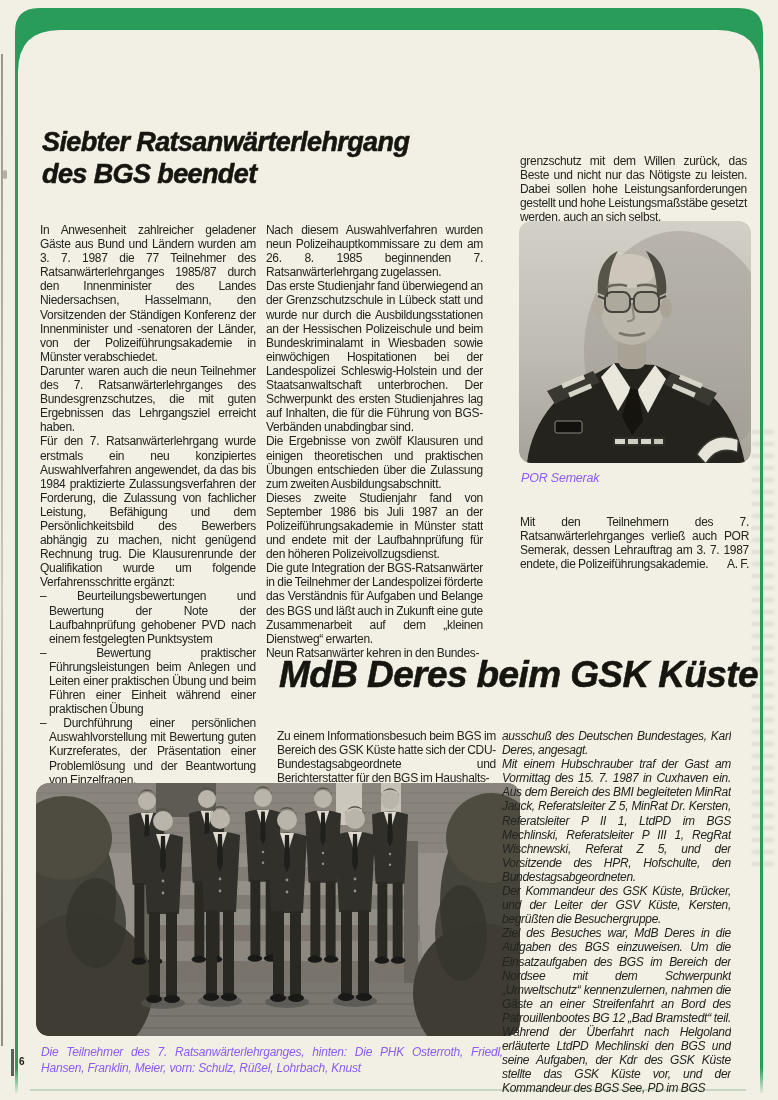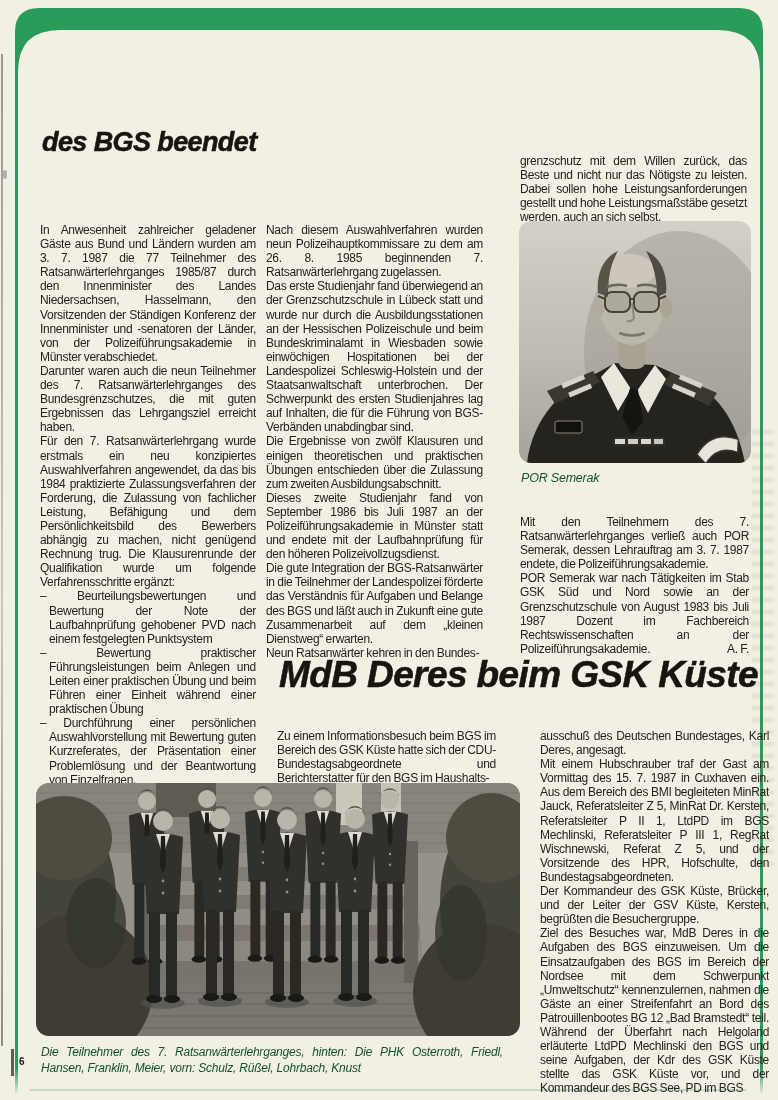--- a/index.html
+++ b/index.html
@@ -17,21 +17,21 @@
   .body-text p { margin:0; }
   .body-text p.hang { padding-left:9px; text-indent:-9px; }
   .headline {
     font-style:italic; font-weight:bold; letter-spacing:-0.6px;
     color:#16150f; -webkit-text-stroke:0.55px #16150f;
   }
   #headline1 { left:42px; top:126px; width:470px; font-size:27px; line-height:32px; }
   #headline2 { left:279px; top:658px; width:480px; font-size:37px; line-height:33px; }
   .caption {
     font-style:italic; font-size:12px; line-height:16px; letter-spacing:-0.2px;
-    color:#14532d; text-align:justify;
+    color:#8b5cf6; text-align:justify;
   }
   #portrait-caption { left:521px; top:470px; width:228px; text-align:left; font-size:12.5px; }
   #page-num { left:19px; top:1056px; font-size:10px; font-weight:bold; color:#1c1c18; }
   .author-line { text-align:right; margin-top:-14.1px; }
   .photo-frame { border-radius:12px; display:block; }
   
   #scan-edge-left { left:1px; top:54px; width:2px; height:992px;
      background:linear-gradient(180deg, rgba(44,44,38,.45), rgba(44,44,38,.2) 55%, rgba(44,44,38,.5)); }
   #scan-mark-bl { left:11px; top:1049px; width:3px; height:27px; background:#2f2e29; opacity:.75; }
   #scan-mark-tl { left:3px; top:170px; width:4px; height:9px; background:rgba(62,62,55,.35); border-radius:2px; }
@@ -57,20 +57,21 @@
   <div class="abs" id="frame-fade-l"></div>
   <div class="abs" id="frame-fade-r"></div>
   <div class="abs" id="frame-bottom-line"></div>
 
   <div class="abs" id="scan-edge-left"></div>
   <div class="abs" id="scan-mark-bl"></div>
   <div class="abs" id="scan-mark-tl"></div>
   <div class="abs bleed" style="left:752px;top:430px;width:22px;height:440px;"></div>
 
   <div class="abs headline" id="headline1">
+    <div>Siebter Ratsanwärterlehrgang</div>
     <div>des BGS beendet</div>
   </div>
 
   <div class="abs body-text" style="left:40px;top:199px;width:216px;height:586px;overflow:hidden;">
     <p>In Anwesenheit zahlreicher geladener Gäste aus Bund und Ländern wurden am 3. 7. 1987 die 77 Teilnehmer des Ratsanwärterlehrganges 1985/87 durch den Innenminister des Landes Niedersachsen, Hasselmann, den Vorsitzenden der Ständigen Konferenz der Innenminister und -senatoren der Länder, von der Polizeiführungsakademie in Münster verabschiedet.</p>
     <p>Darunter waren auch die neun Teilnehmer des 7. Ratsanwärterlehrganges des Bundesgrenzschutzes, die mit guten Ergebnissen das Lehrgangsziel erreicht haben.</p>
     <p>Für den 7. Ratsanwärterlehrgang wurde erstmals ein neu konzipiertes Auswahlverfahren angewendet, da das bis 1984 praktizierte Zulassungsverfahren der Forderung, die Zulassung von fachlicher Leistung, Befähigung und dem Persönlichkeitsbild des Bewerbers abhängig zu machen, nicht genügend Rechnung trug. Die Klausurenrunde der Qualifikation wurde um folgende Verfahrensschritte ergänzt:</p>
     <p class="hang">– Beurteilungsbewertungen und Bewertung der Note der Laufbahnprüfung gehobener PVD nach einem festgelegten Punktsystem</p>
     <p class="hang">– Bewertung praktischer Führungsleistungen beim Anlegen und Leiten einer praktischen Übung und beim Führen einer Einheit während einer praktischen Übung</p>
     <p class="hang">– Durchführung einer persönlichen Auswahlvorstellung mit Bewertung guten Kurzreferates, der Präsentation einer Problemlösung und der Beantwortung von Einzelfragen.</p>
@@ -154,21 +155,20 @@
       <g transform="rotate(-20 198 224)">
         <path d="M176,226 Q198,208 220,226 L215,238 Q198,224 181,238 Z" fill="#e7e4d9" stroke="#3a3832" stroke-width="1.5"></path>
       </g>
     </g>
   </svg>
 
   <div class="abs caption" id="portrait-caption">POR Semerak</div>
 
   <div class="abs body-text" style="left:520px;top:491px;width:229px;">
     <p>Mit den Teilnehmern des 7. Ratsanwärterlehrganges verließ auch POR Semerak, dessen Lehrauftrag am 3. 7. 1987 endete, die Polizeiführungsakademie.</p>
-    <p>POR Semerak war nach Tätigkeiten im Stab GSK Süd und Nord sowie an der Grenzschutzschule von August 1983 bis Juli 1987 Dozent im Fachbereich Rechtswissenschaften an der Polizeiführungsakademie.</p>
     <div class="author-line">A. F.</div>
   </div>
 
   <div class="abs headline" id="headline2">MdB Deres beim GSK Küste</div>
 
   <div class="abs body-text" style="left:277px;top:705px;width:219px;">
     <p>Zu einem Informationsbesuch beim BGS im Bereich des GSK Küste hatte sich der CDU-Bundestagsabgeordnete und Berichterstatter für den BGS im Haushalts-</p>
   </div>
 
   <svg class="abs photo-frame" style="left:36px;top:783px" width="484" height="253" viewBox="0 0 484 253">
@@ -261,20 +261,20 @@
       <rect width="484" height="253" fill="#ffffff" opacity="0.05"></rect>
     </g>
   </svg>
 
   <div class="abs caption" style="left:41px;top:1044px;width:462px;">
     <span>Die Teilnehmer des 7. Ratsanwärterlehrganges, hinten: Die PHK Osterroth, Friedl, Hansen, Franklin, Meier, vorn: Schulz, Rüßel, Lohrbach, Knust</span>
   </div>
 
   <div class="abs" id="page-num">6</div>
 
-  <div class="abs body-text" style="left:540px;top:705px;width:229px;height:372px;overflow:hidden;">
+  <div class="abs body-text" style="left:502px;top:705px;width:229px;height:372px;overflow:hidden;font-style:italic;">
     <p>ausschuß des Deutschen Bundestages, Karl Deres, angesagt.</p>
     <p>Mit einem Hubschrauber traf der Gast am Vormittag des 15. 7. 1987 in Cuxhaven ein. Aus dem Bereich des BMI begleiteten MinRat Jauck, Referatsleiter Z 5, MinRat Dr. Kersten, Referatsleiter P II 1, LtdPD im BGS Mechlinski, Referatsleiter P III 1, RegRat Wischnewski, Referat Z 5, und der Vorsitzende des HPR, Hofschulte, den Bundestagsabgeordneten.</p>
     <p>Der Kommandeur des GSK Küste, Brücker, und der Leiter der GSV Küste, Kersten, begrüßten die Besuchergruppe.</p>
     <p>Ziel des Besuches war, MdB Deres in die Aufgaben des BGS einzuweisen. Um die Einsatzaufgaben des BGS im Bereich der Nordsee mit dem Schwerpunkt „Umweltschutz“ kennenzulernen, nahmen die Gäste an einer Streifenfahrt an Bord des Patrouillenbootes BG 12 „Bad Bramstedt“ teil. Während der Überfahrt nach Helgoland erläuterte LtdPD Mechlinski den BGS und seine Aufgaben, der Kdr des GSK Küste stellte das GSK Küste vor, und der Kommandeur des BGS See, PD im BGS</p>
   </div>
 
 </div>
 
 </body></html>

